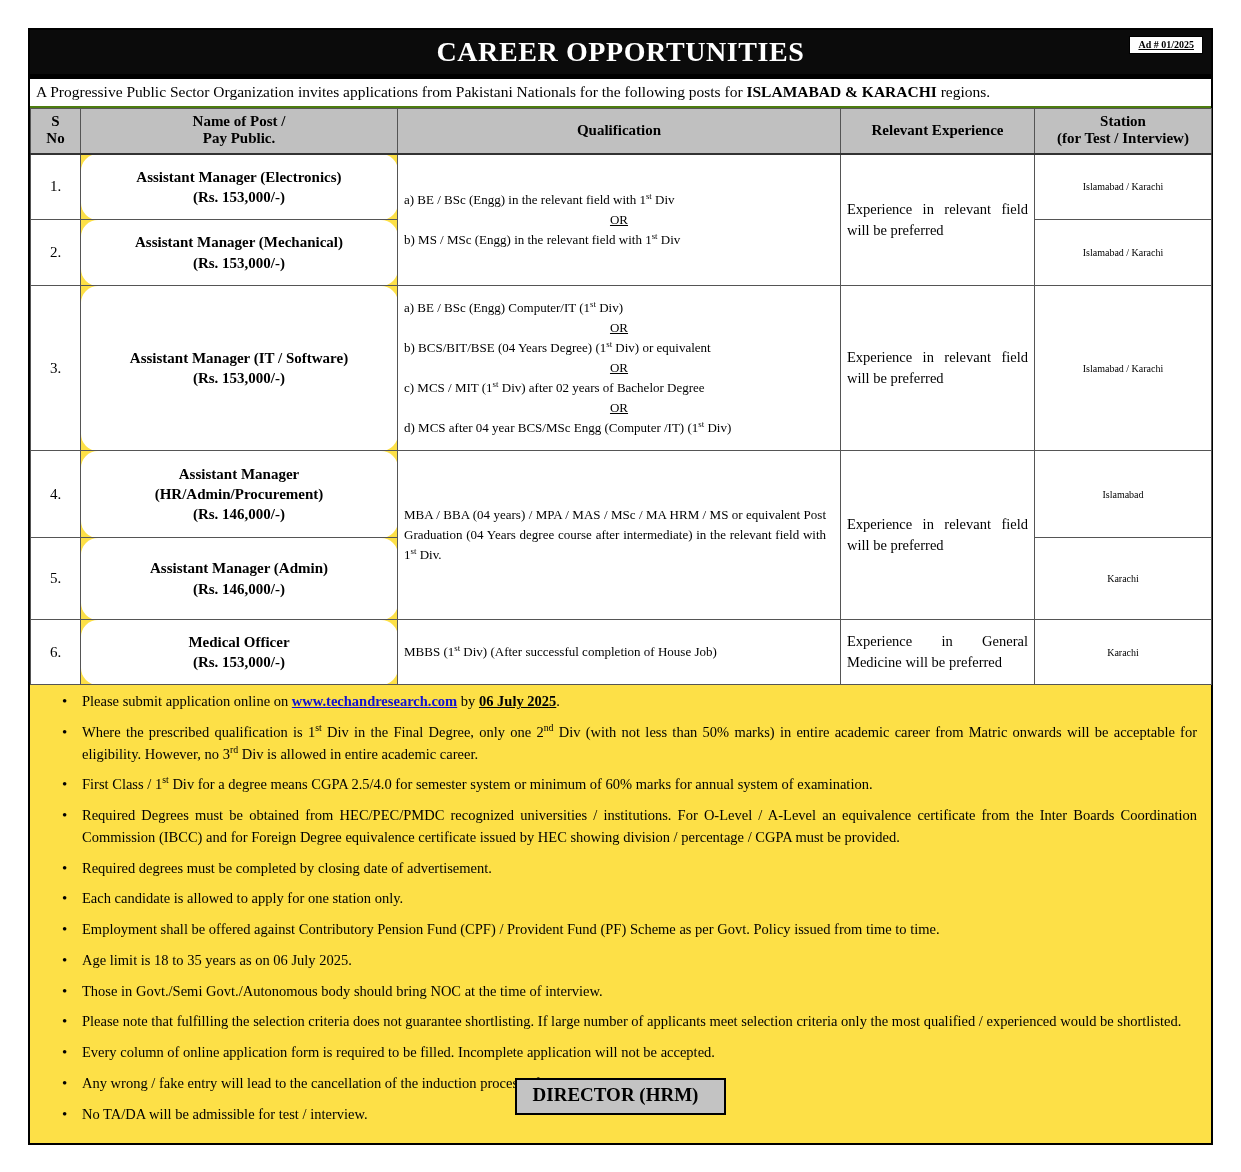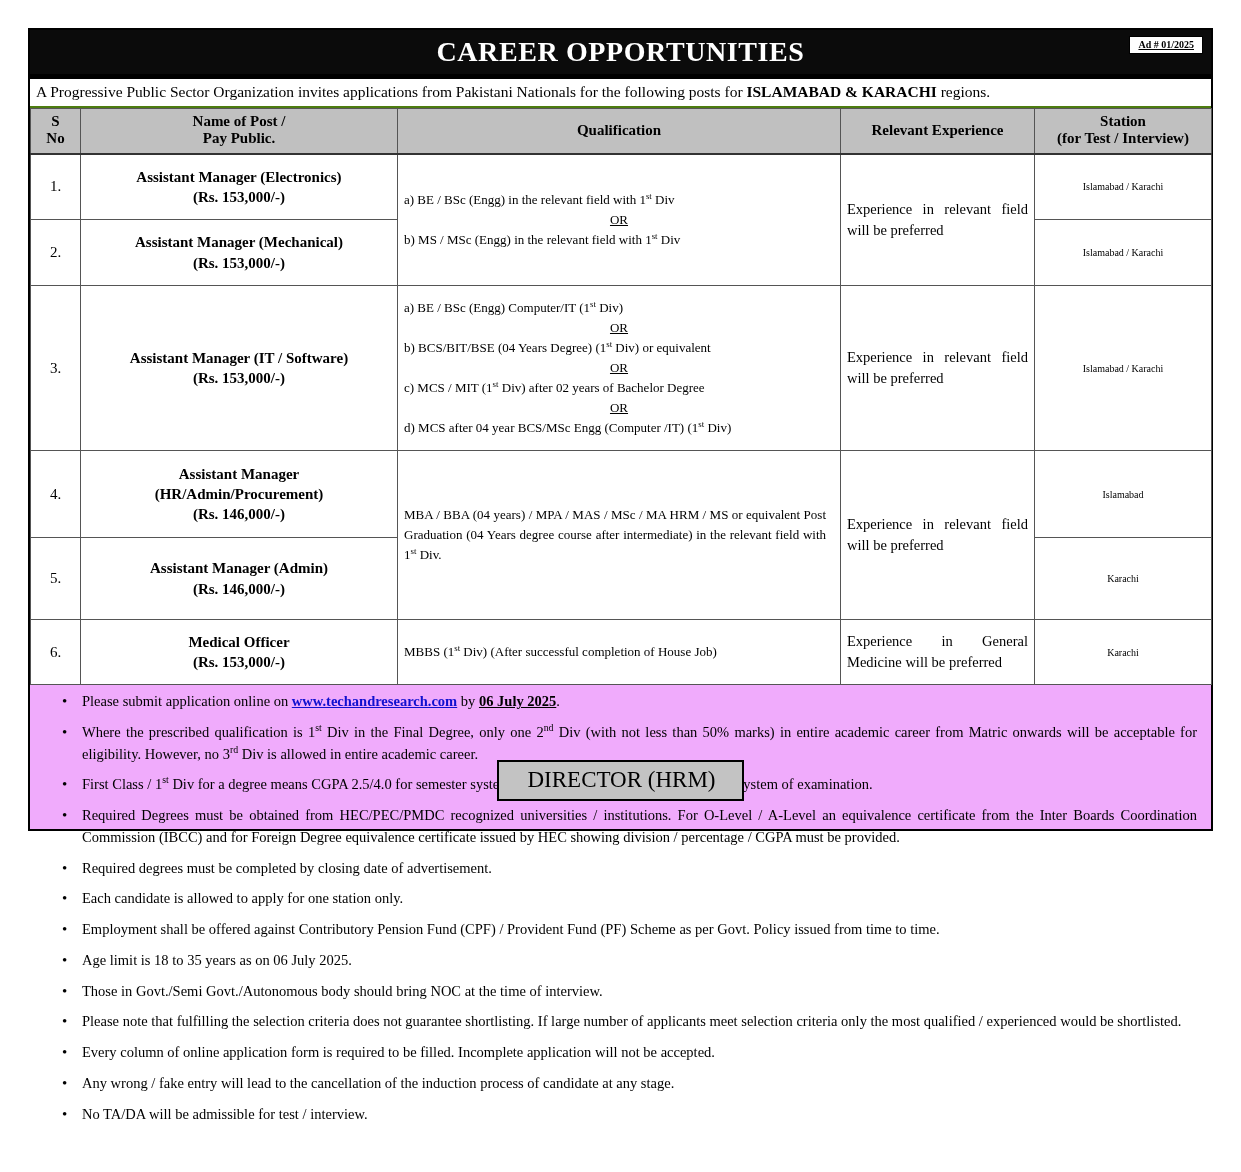--- a/index.html
+++ b/index.html
@@ -13,24 +13,24 @@
     font-family: "Liberation Serif", "DejaVu Serif", serif;
     color: #000000;
     overflow: hidden;
   }
 
   .page {
     position: absolute;
     left: 28px;
     top: 28px;
     width: 1185px;
-    height: 803px;
+    height: 1117px;
     border: 2px solid #000000;
     box-sizing: border-box;
-    background: #f0abfc;
+    background: #fde047;
   }
 
   
   .title-band {
     position: relative;
     height: 44px;
     background: #0b0b0b;
     border-bottom: 3px solid #000000;
     display: flex;
     align-items: center;
@@ -94,20 +94,21 @@
   .col-qual  { width: 443px; }
   .col-exp   { width: 194px; }
   .col-stn   { width: 177px; }
 
   td.sno { text-align: center; font-size: 15px; }
   td.post {
     text-align: center;
     font-weight: bold;
     font-size: 15px;
     line-height: 1.35;
+    border-radius: 17px;
   }
   td.qual {
     text-align: left;
     font-size: 13px;
     line-height: 1.55;
     padding-left: 12px;
   }
   td.qual.justified {
     text-align: justify;
     padding-right: 14px;
@@ -160,23 +161,23 @@
     position: absolute;
     left: 0;
     right: 0;
     bottom: 28px;
     display: flex;
     justify-content: center;
   }
   .director-box {
     background: #c3c3c3;
     border: 2px solid #000000;
-    font-size: 23px;
-    font-weight: normal;
-    padding: 5px 26px 7px 28px;
+    font-size: 19px;
+    font-weight: bold;
+    padding: 5px 26px 7px 16px;
     line-height: 1.1;
   }
 </style>
 </head>
 <body>
 
 <div class="page">
 
   <div class="title-band">
     <div class="title-text">CAREER OPPORTUNITIES</div>

